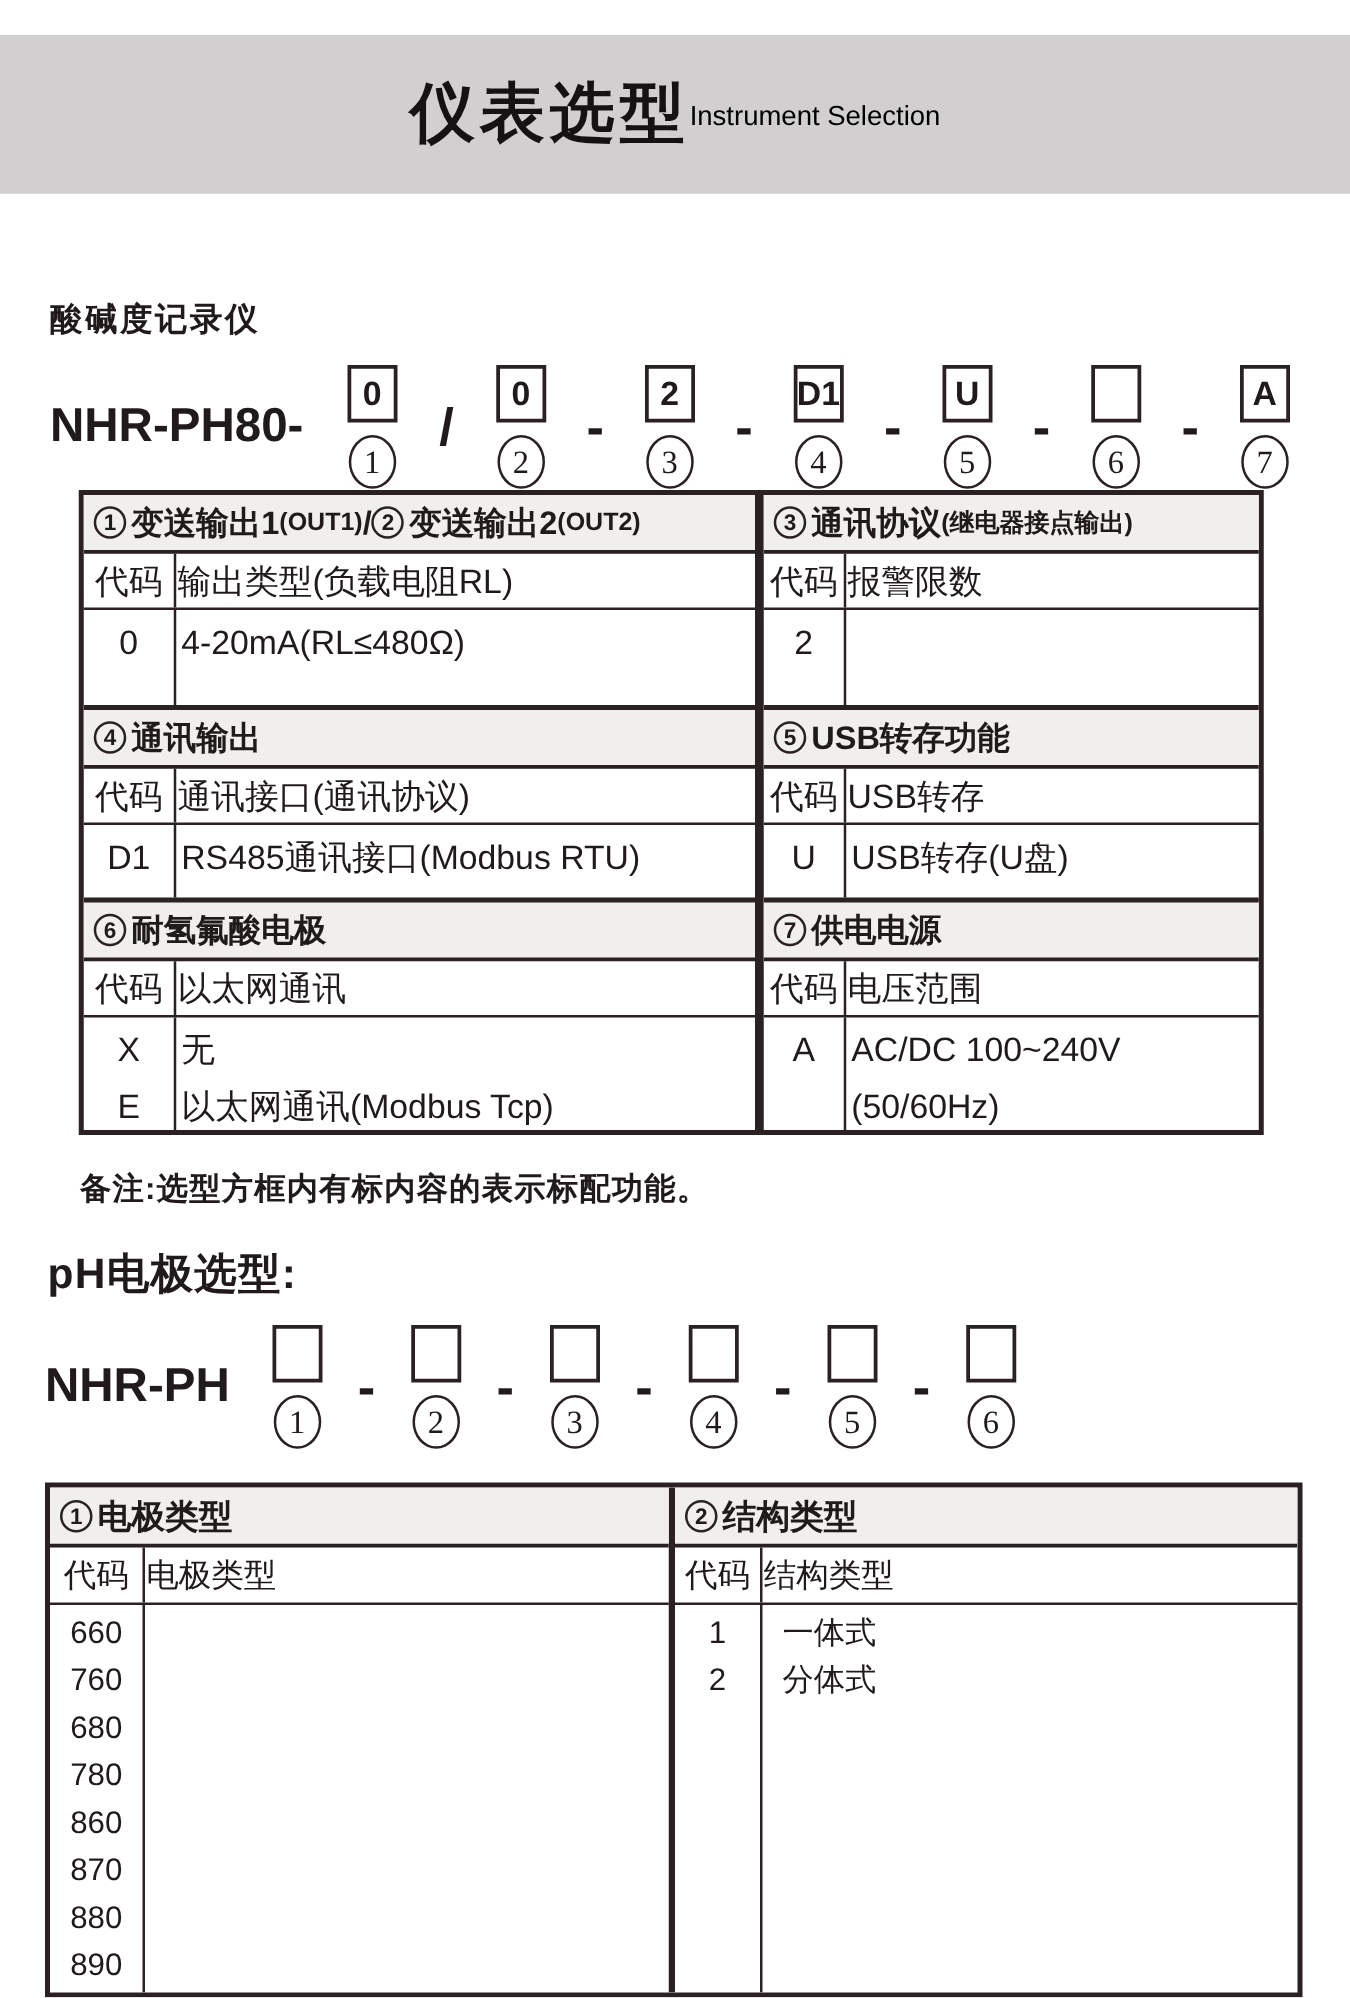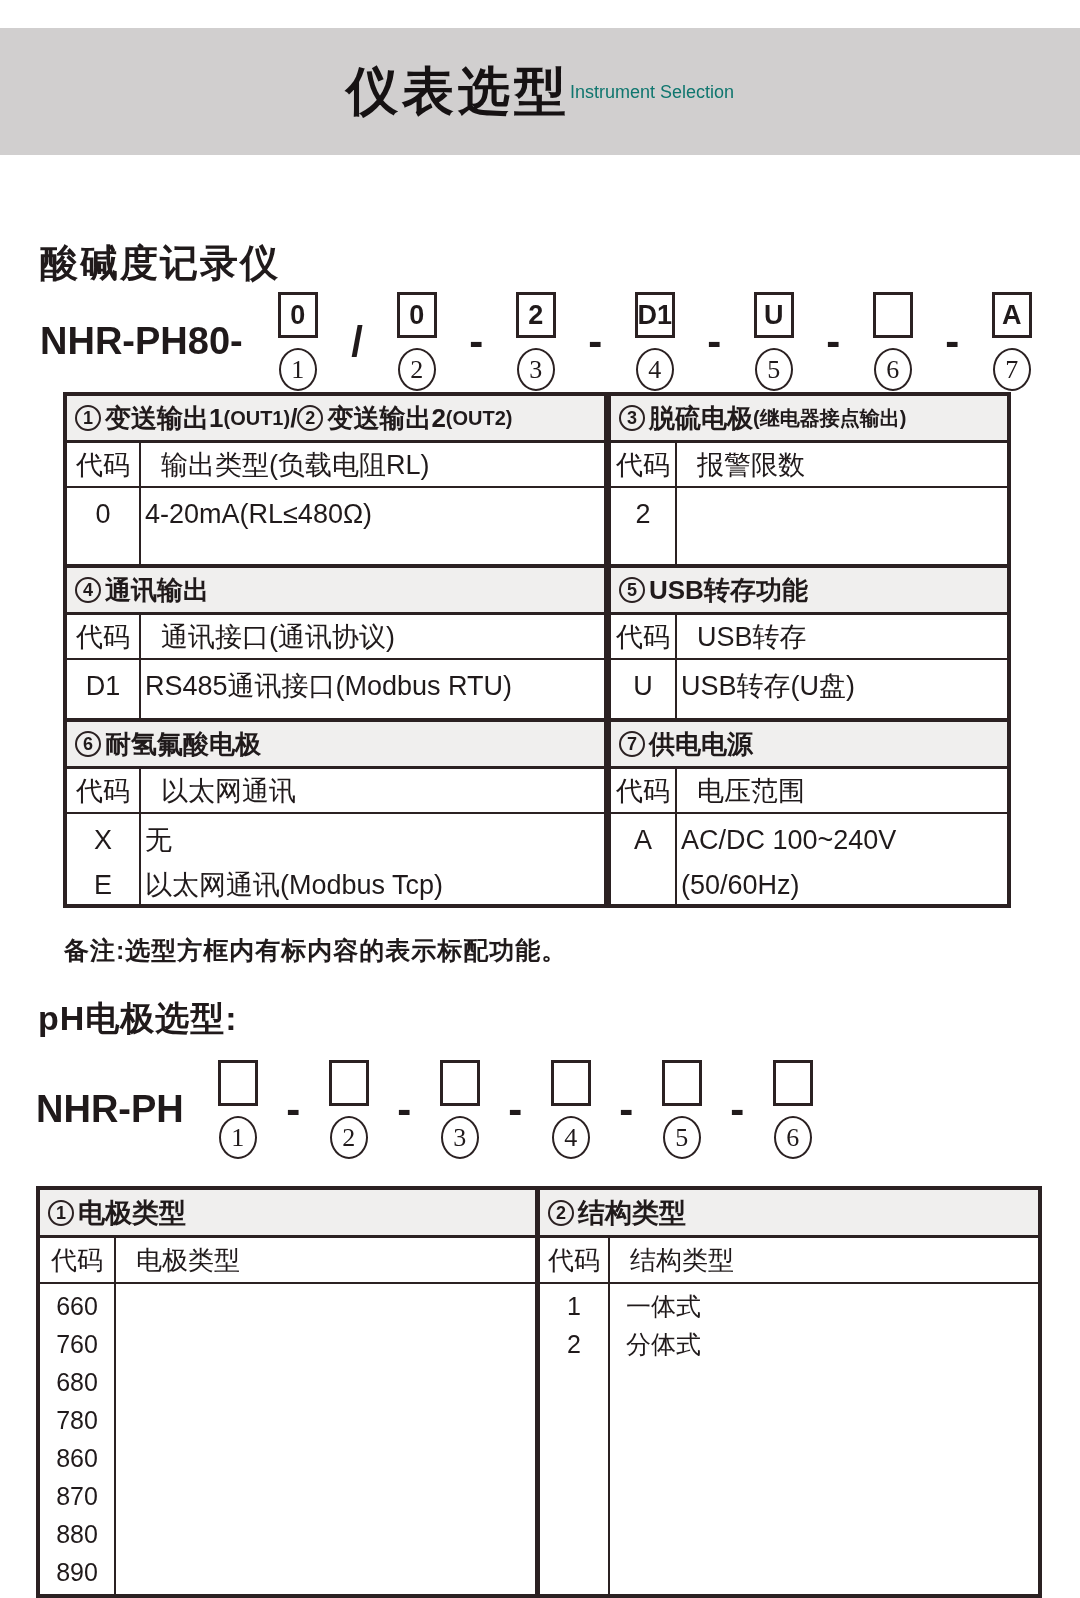--- a/index.html
+++ b/index.html
@@ -10,23 +10,23 @@
   }
   html,body{margin:0;padding:0;background:#fff;}
   .page{
     position:relative;width:1080px;height:1598px;background:#fff;overflow:hidden;
     font-family:"Liberation Sans","DejaVu Sans",sans-serif;color:var(--ink);
   }
   
   .banner{position:absolute;top:28px;left:0;width:1080px;height:127px;background:var(--banner);
     display:flex;flex-direction:row;align-items:center;justify-content:center;}
   .banner-title{font-size:52px;font-weight:bold;letter-spacing:4px;line-height:1.1;color:#161213;}
-  .banner-sub{font-size:18px;color:#0f766e;margin-top:2px;}
-  
-  .prod-heading{position:absolute;left:40px;top:238px;font-size:38px;font-weight:600;letter-spacing:2px;}
+  .banner-sub{font-size:22px;color:#000000;margin-top:2px;}
+  
+  .prod-heading{position:absolute;left:40px;top:238px;font-size:26px;font-weight:600;letter-spacing:2px;}
   .ph-heading{position:absolute;left:38px;top:996px;font-size:34px;font-weight:bold;letter-spacing:1px;}
   .note{position:absolute;left:64px;top:934px;font-size:25px;font-weight:bold;letter-spacing:1px;}
   
   .code-row{position:absolute;display:flex;align-items:center;gap:21px;}
   .code-prefix{font-weight:bold;font-size:38px;height:46px;display:flex;align-items:center;
     margin-right:12px;letter-spacing:0;}
   .unit{display:flex;flex-direction:column;align-items:center;row-gap:10px;}
   .row1 .unit{width:44px;}
   .row2 .unit{width:42px;}
   .cbox{width:34px;height:40px;border:3px solid var(--bd);display:flex;align-items:center;
@@ -48,21 +48,21 @@
     display:flex;align-items:center;padding:0 4px 0 8px;font-weight:bold;font-size:26px;
     box-sizing:border-box;white-space:nowrap;overflow:hidden;letter-spacing:0;}
   .band-mid{border-top:4px solid var(--bd);height:51px;}
   .bsub{font-size:20px;font-weight:bold;}
   .circ-sm{flex:0 0 auto;width:26px;height:26px;border:2.5px solid var(--bd);border-radius:50%;
     display:inline-flex;align-items:center;justify-content:center;font-size:18px;font-weight:bold;
     margin-right:4px;box-sizing:border-box;line-height:1;}
   .cols{height:45px;display:flex;border-bottom:2px solid var(--bd);box-sizing:border-box;font-size:27px;}
   .cc{width:74px;border-right:2px solid var(--bd);display:flex;align-items:center;
     justify-content:center;box-sizing:border-box;flex:0 0 auto;}
-  .cl{flex:1;display:flex;align-items:center;padding-left:20px;overflow:hidden;white-space:nowrap;}
+  .cl{flex:1;display:flex;align-items:center;padding-left:1px;overflow:hidden;white-space:nowrap;}
   .data{display:flex;box-sizing:border-box;}
   .dc{width:74px;border-right:2px solid var(--bd);text-align:center;white-space:pre-line;
     font-size:27px;line-height:45px;padding-top:4px;box-sizing:border-box;flex:0 0 auto;}
   .dl{flex:1;padding-left:4px;white-space:pre-line;font-size:27px;line-height:45px;
     padding-top:4px;overflow:hidden;}
   .t1-right .cc,.t1-right .dc{width:66px;}
   .d-a{height:76px;}
   .d-b{height:58px;}
   .d-c{height:90px;}
   
@@ -173,21 +173,21 @@
         <div class="dc">X
 E</div>
         <div class="dl">无
 以太网通讯(Modbus Tcp)</div>
       </div>
     </div>
 
     <div class="t1-right">
       <div class="band">
         <span class="circ-sm">3</span>
-        <span>脱硫电极</span>
+        <span>通讯协议</span>
         <span class="bsub">(继电器接点输出)</span>
       </div>
       <div class="cols">
         <div class="cc">代码</div>
         <div class="cl">报警限数</div>
       </div>
       <div class="data d-a">
         <div class="dc">2</div>
       </div>
 

